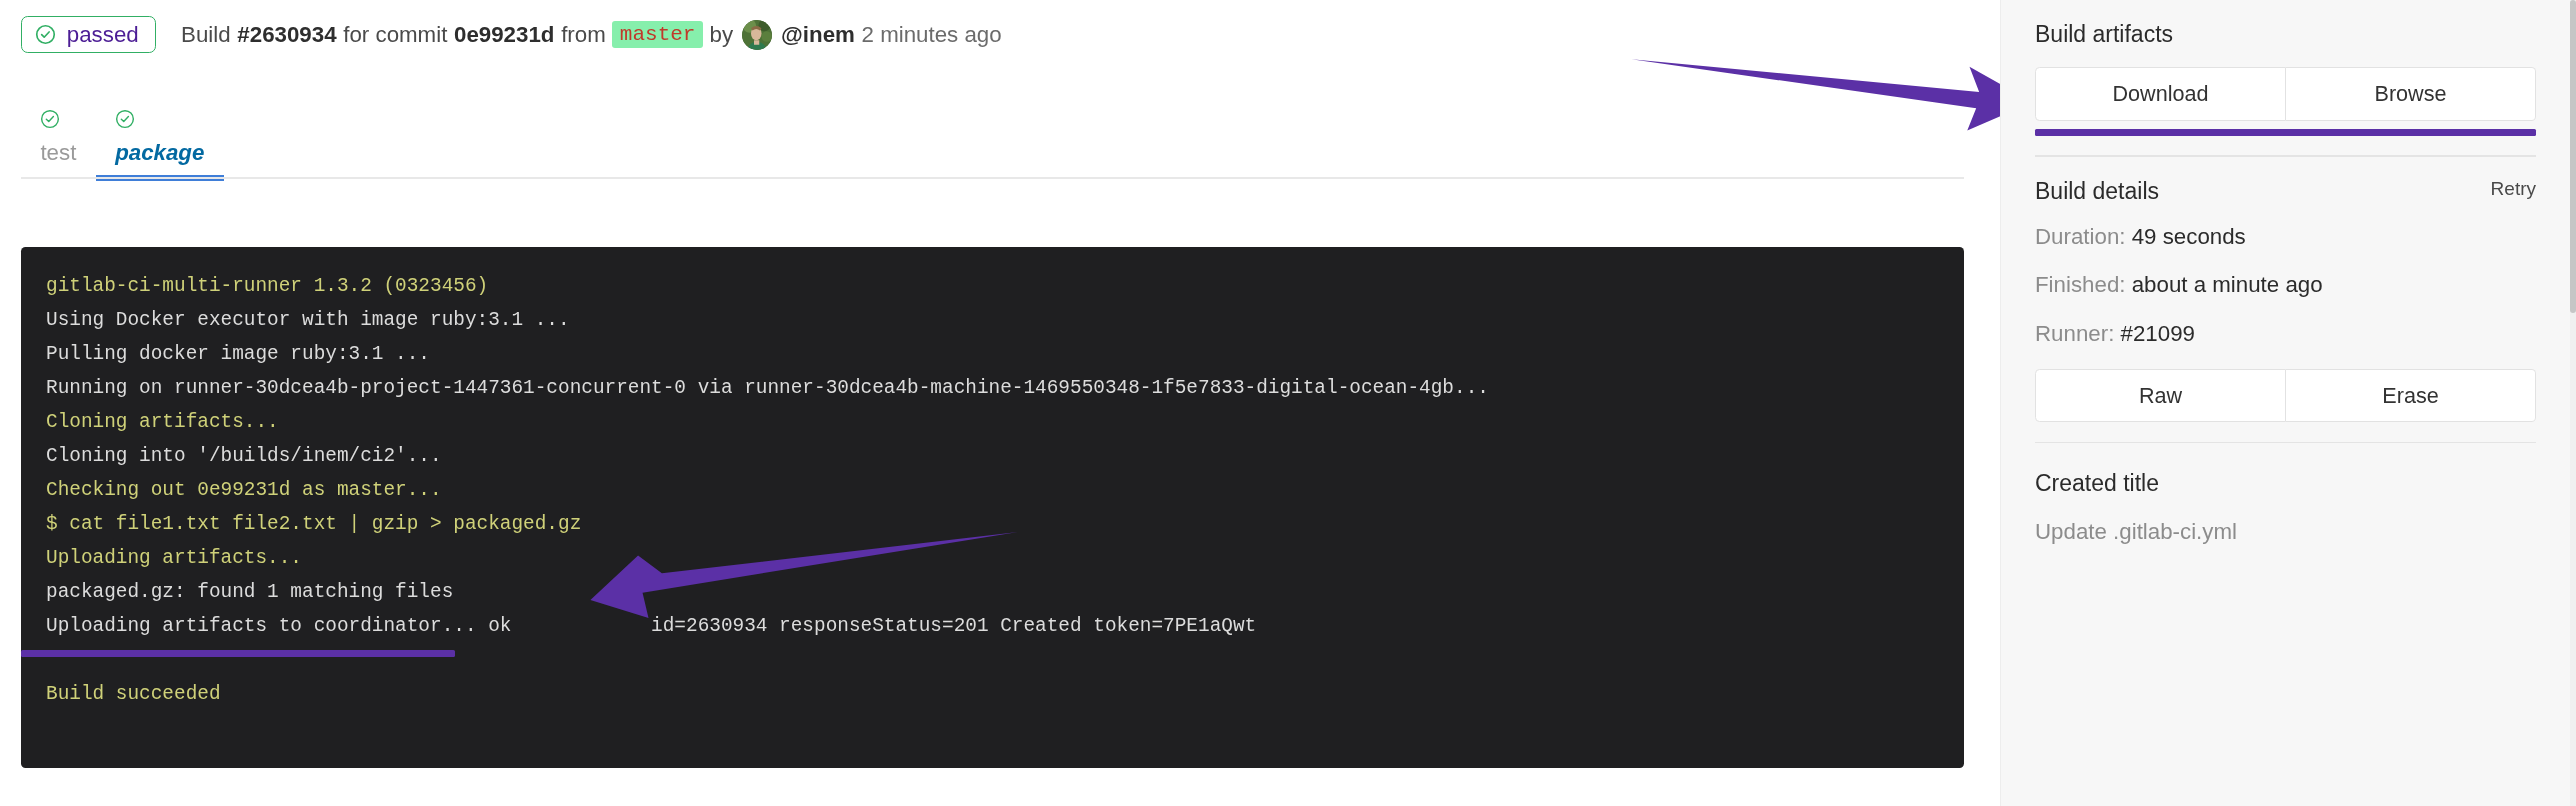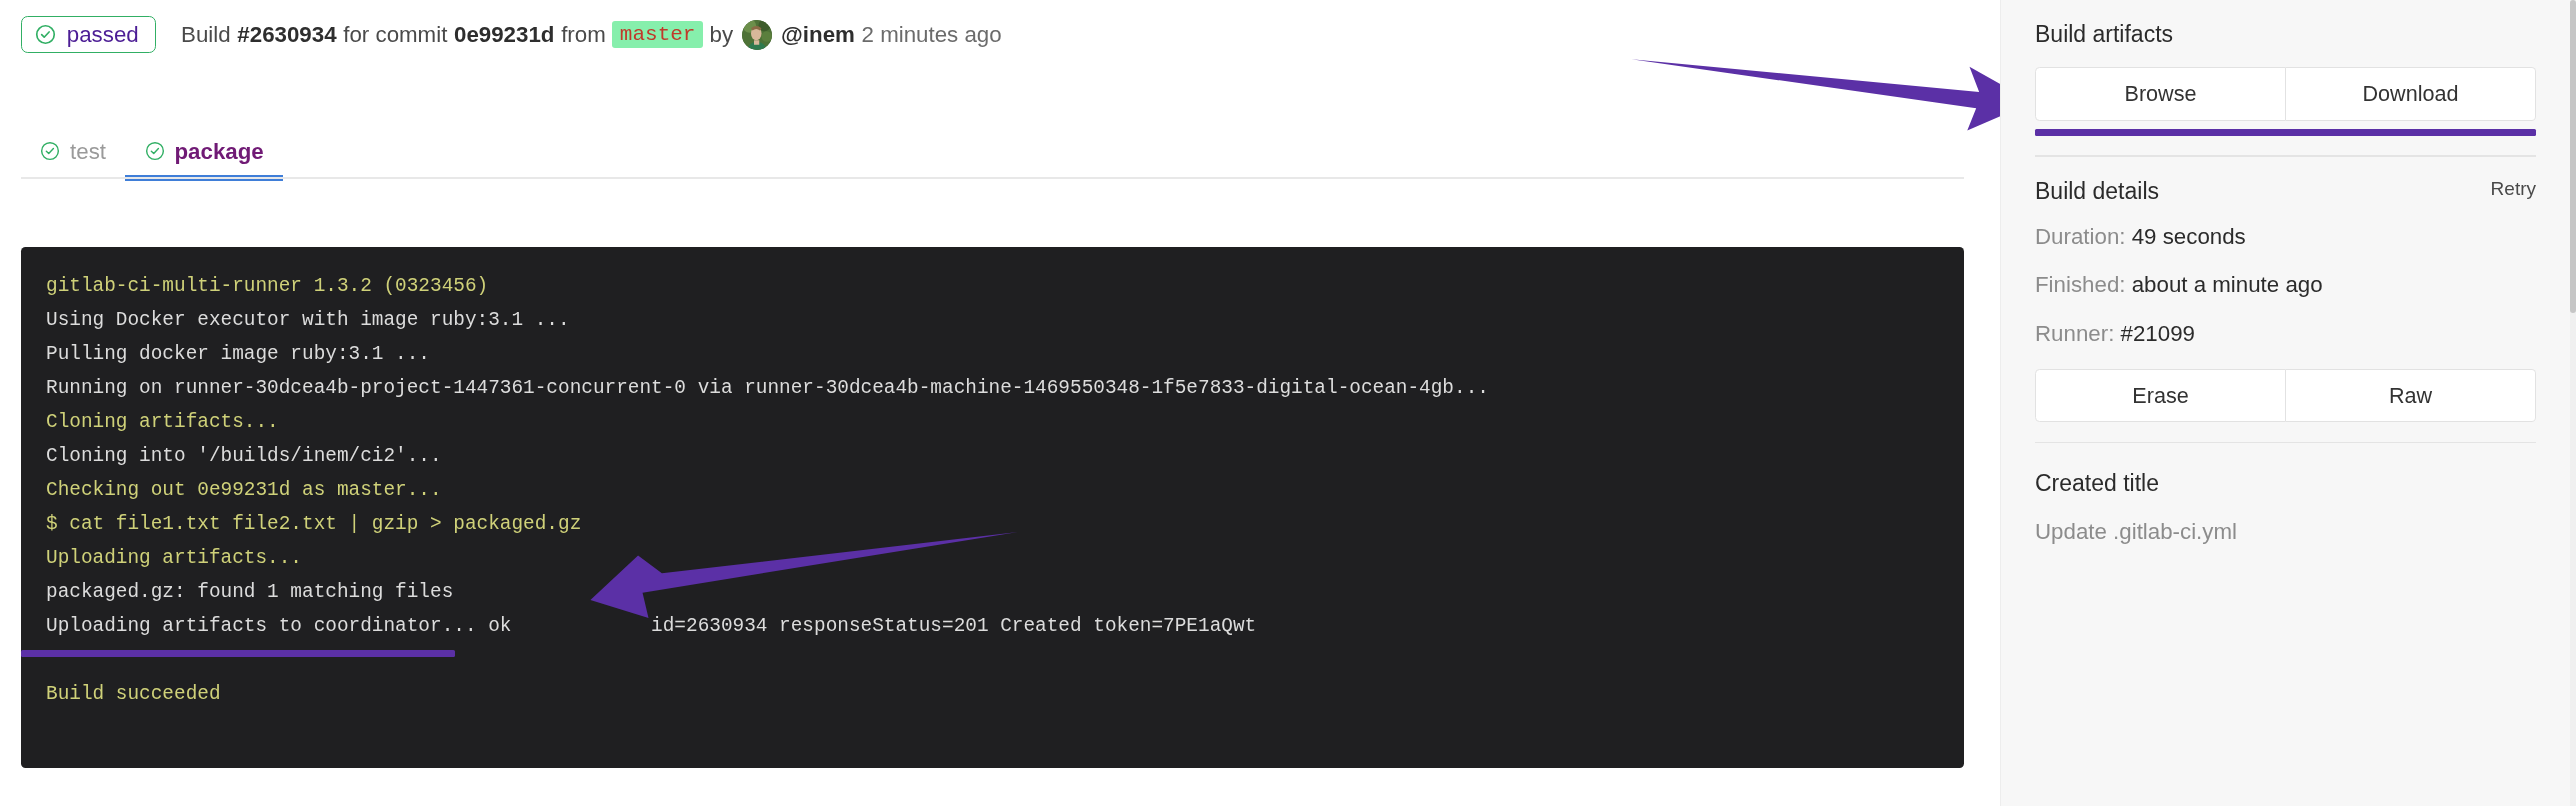--- a/index.html
+++ b/index.html
@@ -40,24 +40,24 @@
     width:30px; height:30px; border-radius:50%;
     overflow:hidden; display:inline-block; margin:0 9px;
     background:#4b6b3a; position:relative; flex:none;
   }
   .avatar svg { display:block; }
   .user-handle { font-weight:bold; color:#2e2e2e; }
   .time-ago { color:#6b6b6b; }
 
   
   .tabs { position:absolute; left:21px; top:125px; display:flex; align-items:flex-end; height:54px; }
-  .tab { display:flex; align-items:flex-start; gap:9.7px; padding:0 19.4px 15px 19.4px; cursor:pointer; position:relative; }
+  .tab { display:flex; align-items:flex-start; gap:9.7px; padding:0 19.4px 15px 19.4px; cursor:pointer; position:relative;flex-direction:column; }
   .tab .tab-label { font-size:22.3px; line-height:1; }
   .tab.inactive .tab-label { color:#9a9a9a; }
-  .tab.active .tab-label { color:#701a75; font-weight:bold; }
+  .tab.active .tab-label { color:#0369a1; font-weight:bold;font-style:italic; }
   .tab.active::after {
     content:""; position:absolute; left:0; right:0; bottom:-1.5px; height:5.2px; background:#3f7ed8;
   }
   .tabs-rule { position:absolute; left:21px; top:177px; width:1943px; height:1.5px; background:#e8e8e8; }
 
   
   .terminal {
     position:absolute; left:21px; top:247px; width:1943px; height:521px;
     background:#1f1f21; border-radius:4.5px;
     padding:22.3px 25px;
@@ -213,22 +213,22 @@
     <path d="M0 30 L468 74 L455 40 L540 88 L452 126 L464 96 Z" fill="#5b30a6"></path>
   </svg>
 
   <div class="sidebar">
 
     <div class="sb-heading">
       <span>Build artifacts</span>
     </div>
 
     <div class="btn-group">
+      <div class="btn">Download</div>
       <div class="btn">Browse</div>
-      <div class="btn">Download</div>
     </div>
     <div class="artifact-underline"></div>
 
     <div class="sb-divider"></div>
 
     <div class="sb-heading">
       <span>Build details</span>
       <span class="retry">Retry</span>
     </div>
 
@@ -239,22 +239,22 @@
     <div class="detail-row">
       <span>Finished:</span>
       <span class="val">about a minute ago</span>
     </div>
     <div class="detail-row">
       <span>Runner:</span>
       <span class="val">#21099</span>
     </div>
 
     <div class="btn-group">
+      <div class="btn">Raw</div>
       <div class="btn">Erase</div>
-      <div class="btn">Raw</div>
     </div>
 
     <div class="sb-divider"></div>
 
     <div class="sb-heading" style="margin-top:27px;margin-bottom:22.3px;">
       <span>Created title</span>
     </div>
     <div class="commit-body">Update .gitlab-ci.yml</div>
   </div>
 

